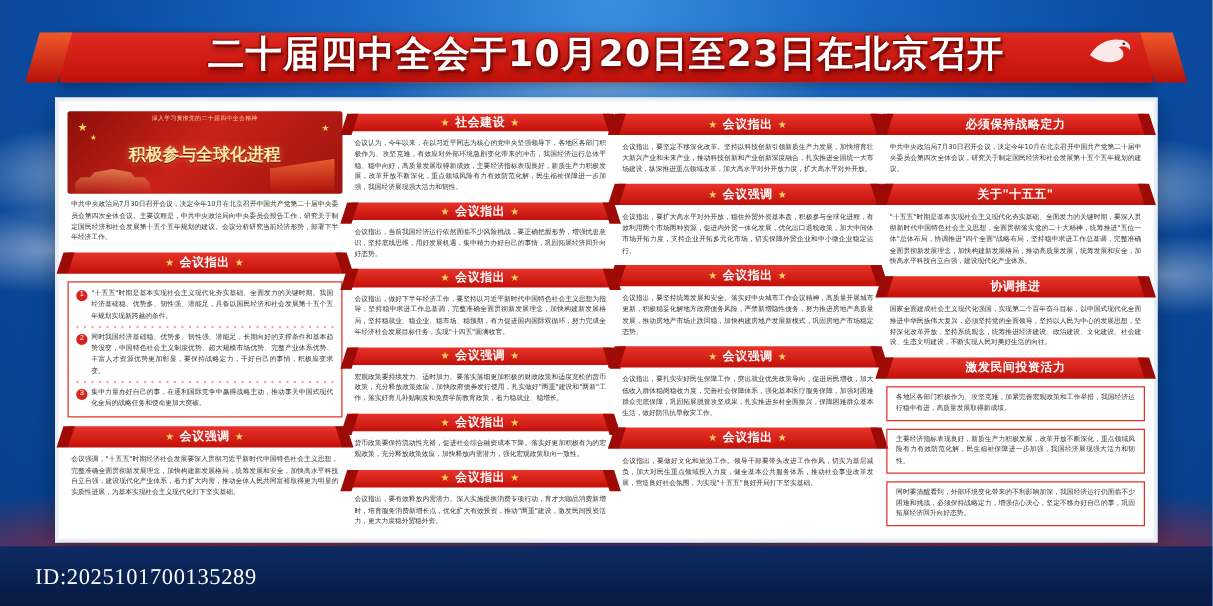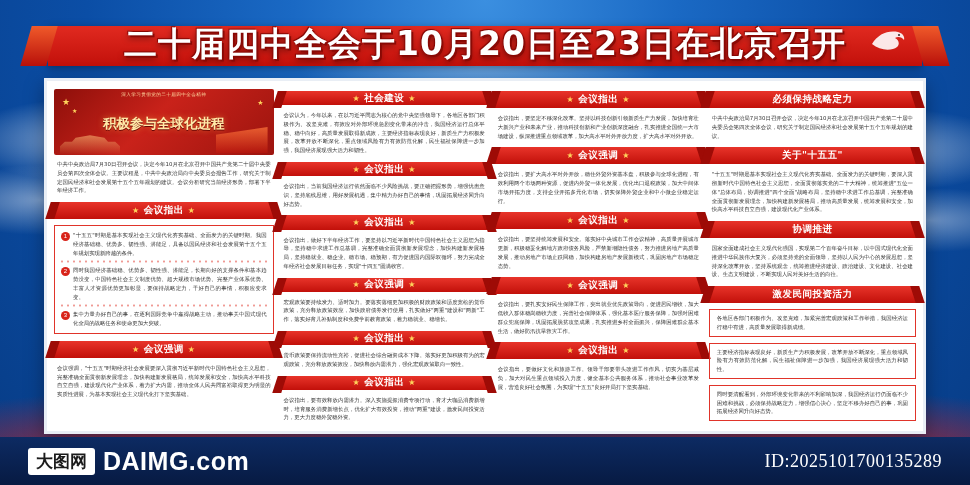--- a/index.html
+++ b/index.html
@@ -47,21 +47,21 @@
     box-shadow: 0 2px 8px rgba(0,0,0,.35);
   }
   .title-bar:before, .title-bar:after {
     content: ""; position: absolute; top: 0; width: 26px; height: 40px;
     background: linear-gradient(180deg,#f05a2a,#b8100a);
   }
   .title-bar:before { left: -22px; transform: skewX(-16deg); }
   .title-bar:after { right: -22px; transform: skewX(16deg); }
   .main-title {
     position: relative; z-index: 3;
-    font-size: 33px; font-weight: bold; letter-spacing: 1px;
+    font-size: 29px; font-weight: bold; letter-spacing: 1px;
     color: #ffffff;
     text-shadow: 0 0 2px #7a0000, 2px 2px 0 #8d0b06, -1px -1px 0 #8d0b06,
                  0 3px 6px rgba(0,0,0,.5);
     white-space: nowrap;
     font-family: "DejaVu Sans", "Liberation Sans", sans-serif;
   }
   .dove {
     position: absolute; right: 62px; top: 24px; z-index: 4;
     width: 40px; height: 30px; opacity: .95;
   }
@@ -367,18 +367,14 @@
       <p class="para">主要经济指标表现良好，新质生产力积极发展，改革开放不断深化，重点领域风险有力有效防范化解，民生福祉保障进一步加强，我国经济展现强大活力和韧性。</p>
     </div>
     <div class="boxed">
       <p class="para">同时要清醒看到，外部环境变化带来的不利影响加深，我国经济运行仍面临不少困难和挑战，必须保持战略定力，增强信心决心，坚定不移办好自己的事，巩固拓展经济回升向好态势。</p>
     </div>
   </div>
 
 </div>
 
 <div class="footer">
-  <div class="brand">
-    <span class="brand-badge">大图网</span>
-    <span class="brand-text">DAIMG.com</span>
-  </div>
   <div class="idtext">ID:2025101700135289</div>
 </div>
 
 </body></html>

